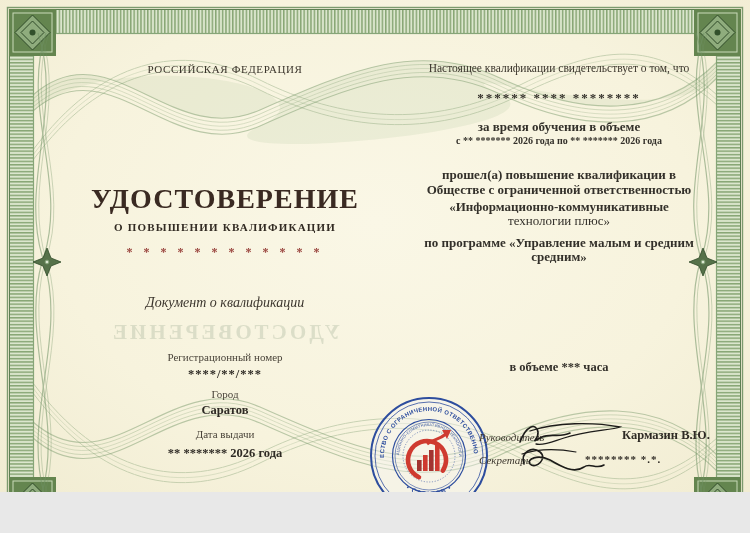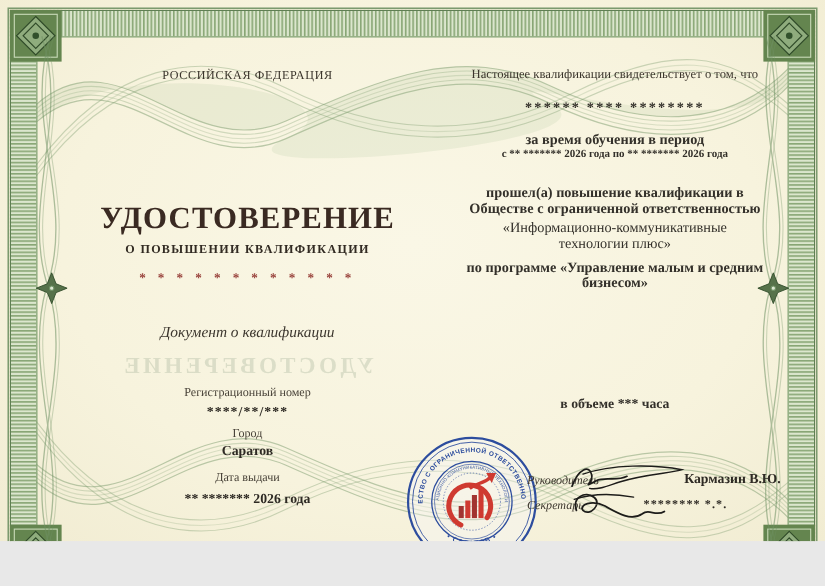--- a/index.html
+++ b/index.html
@@ -23,21 +23,21 @@
   .val{font-size:12.5px;font-weight:700;color:#2e2a24;}
   .reg-lbl{top:351px;}.reg-val{top:367px;letter-spacing:1px;}
   .city-lbl{top:388px;}.city-val{top:403px;}
   .date-lbl{top:428px;}.date-val{top:446px;}
   .statement{top:62px;font-size:11.5px;color:#3b352c;}
   .name{top:90px;font-size:13px;font-weight:700;letter-spacing:2px;}
   .period1{top:119px;font-size:13px;font-weight:600;}
   .period2{top:135px;font-size:10px;font-weight:600;}
   .line{font-size:13px;font-weight:600;}
   .comp1{top:167px;}.comp2{top:182px;}
-  .org1{top:199px;font-weight:400;}.org2{top:213px;font-weight:400;}
+  .org1{top:199px;font-weight:700;}.org2{top:213px;font-weight:400;}
   .prog1{top:235px;}.prog2{top:249px;}
   .hours{top:360px;font-size:12.5px;font-weight:600;}
   .sig-lbl{position:absolute;font-size:11px;font-style:italic;color:#3e382f;}
   .sig-head-lbl{left:479px;top:431px;}
   .sig-sec-lbl{left:479px;top:454px;}
   .sig-name{position:absolute;font-size:12.5px;font-weight:600;color:#2e2a24;}
   .head-name{left:590px;top:428px;margin-left:32px;}
   .sec-name{left:585px;top:453px;font-size:11px;letter-spacing:1px;}
   .sig-svg{position:absolute;pointer-events:none;}
   .seal-svg{position:absolute;left:367px;top:394px;}
@@ -161,28 +161,28 @@
   <div class="txt left-col watermark">УДОСТОВЕРЕНИЕ</div>
   <div class="txt left-col lbl reg-lbl">Регистрационный номер</div>
   <div class="txt left-col val reg-val">****/**/***</div>
   <div class="txt left-col lbl city-lbl">Город</div>
   <div class="txt left-col val city-val">Саратов</div>
   <div class="txt left-col lbl date-lbl">Дата выдачи</div>
   <div class="txt left-col val date-val">** ******* 2026 года</div>
 
   <div class="txt right-col statement">Настоящее квалификации свидетельствует о том, что</div>
   <div class="txt right-col name">****** **** ********</div>
-  <div class="txt right-col period1">за время обучения в период</div>
+  <div class="txt right-col period1">за время обучения в объеме</div>
   <div class="txt right-col period2">с ** ******* 2026 года по ** ******* 2026 года</div>
   <div class="txt right-col line comp1">прошел(а) повышение квалификации в</div>
   <div class="txt right-col line comp2">Обществе с ограниченной ответственностью</div>
   <div class="txt right-col line org1">«Информационно-коммуникативные</div>
   <div class="txt right-col line org2">технологии плюс»</div>
   <div class="txt right-col line prog1">по программе «Управление малым и средним</div>
-  <div class="txt right-col line prog2">бизнесом»</div>
+  <div class="txt right-col line prog2">средним»</div>
   <div class="txt right-col hours">в объеме *** часа</div>
 
   <svg class="seal-svg" width="124" height="124" viewBox="0 0 124 124">
     <defs>
       <path id="sealTop" d="M17,62 a45,45 0 0,1 90,0" fill="none"></path>
       <path id="sealBottom" d="M22,62 a40,40 0 0,0 80,0" fill="none"></path>
       <path id="sealInner" d="M32,62 a30,30 0 0,1 60,0" fill="none"></path>
     </defs>
     <circle cx="62" cy="62" r="58" fill="rgba(245,245,252,0.35)" stroke="#2d4d9e" stroke-width="2"></circle>
     <circle cx="62" cy="62" r="54" fill="none" stroke="#2d4d9e" stroke-width=".8"></circle>

